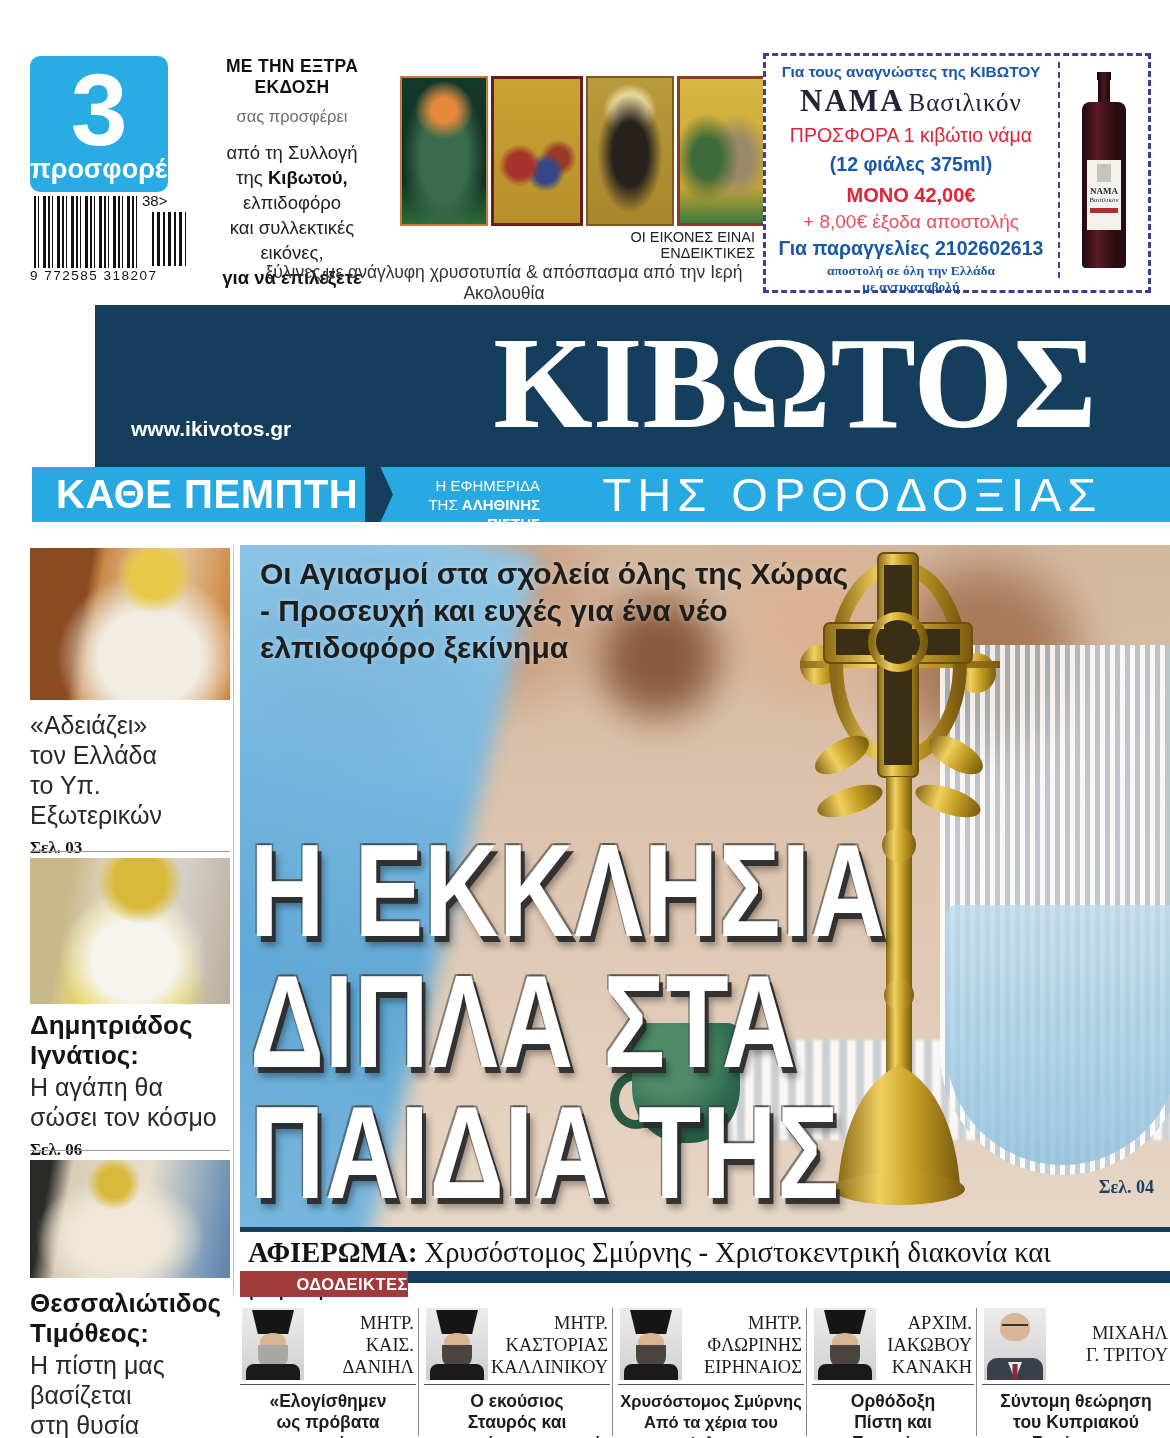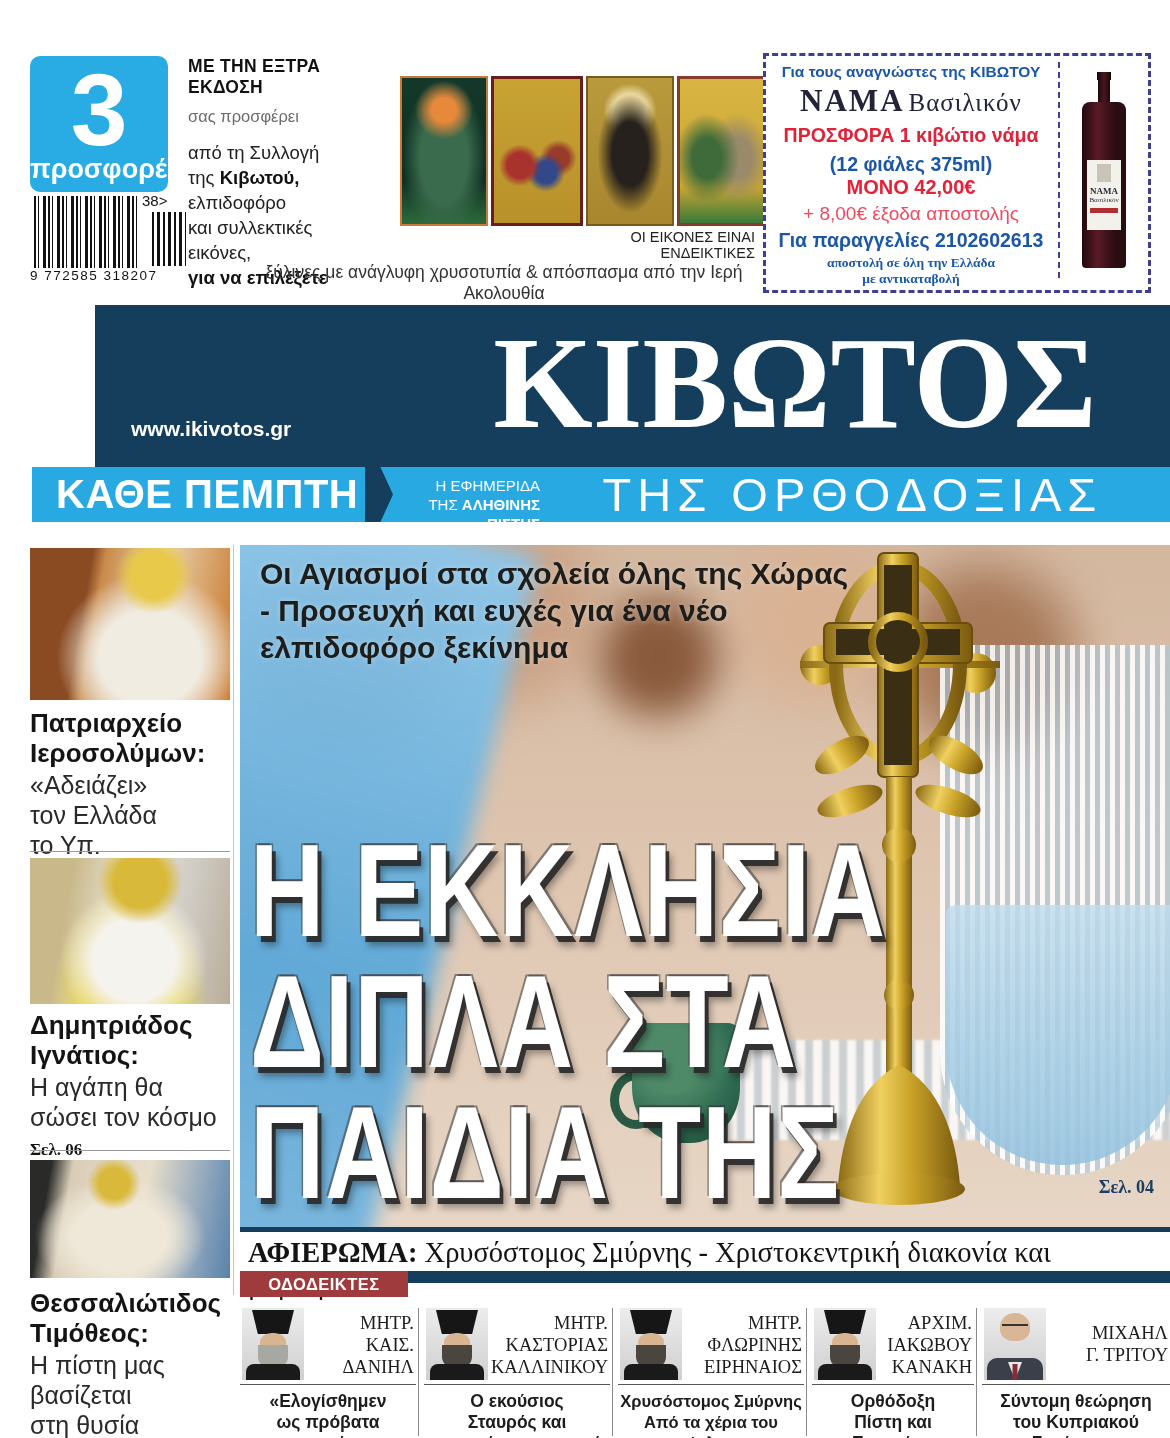--- a/index.html
+++ b/index.html
@@ -11,21 +11,21 @@
   .promo-badge{left:30px;top:56px;width:138px;height:136px;background:#29abe3;border-radius:10px;text-align:center;}
   .promo-badge .num{font-size:102px;font-weight:bold;color:#fff;line-height:92px;margin-top:8px;}
   .promo-badge .lbl{font-size:27px;font-weight:bold;color:#fff;margin-top:-2px;}
   .barcode-wrap{left:34px;top:196px;width:158px;height:96px;}
   .bc-main{position:absolute;left:0;top:0;width:106px;height:72px;
       background:repeating-linear-gradient(90deg,#111 0 2px,#fff 2px 4px,#111 4px 5px,#fff 5px 9px,#111 9px 12px,#fff 12px 14px);}
   .bc-addon{position:absolute;left:118px;top:16px;width:34px;height:54px;
       background:repeating-linear-gradient(90deg,#111 0 2px,#fff 2px 5px,#111 5px 8px,#fff 8px 11px);}
   .bc-suffix{position:absolute;left:108px;top:-4px;width:50px;font-size:15px;color:#111;}
   .bc-digits{position:absolute;left:-4px;top:72px;width:130px;font-size:13.5px;letter-spacing:1.5px;color:#111;background:#fff;}
-  .promo-text{left:188px;top:56px;width:208px;text-align:left;}
+  .promo-text{left:188px;top:56px;width:208px;text-align:center;}
   .promo-text .head{font-size:17.5px;font-weight:bold;letter-spacing:.3px;color:#111;}
   .promo-text .sub{font-size:16.5px;color:#6b6b6b;margin-top:9px;}
   .promo-text .body{margin-top:14px;font-size:18.5px;line-height:25px;color:#222;}
   .promo-text .body b{color:#111;}
   .icons-strip{left:400px;top:76px;height:150px;display:flex;gap:3px;}
   .icon-card{width:88px;height:150px;box-sizing:border-box;}
   .ic1{background:radial-gradient(circle at 50% 22%,#e8883a 0 10%,rgba(0,0,0,0) 24%),
        radial-gradient(ellipse at 50% 55%,#3a6b4d 0 40%,rgba(0,0,0,0) 70%),
        linear-gradient(#14382a,#0f2f23 70%,#2c6b3a);border:2px solid #c97a3a;}
   .ic2{background:radial-gradient(circle at 30% 60%,#a8322c 0 12%,rgba(0,0,0,0) 20%),
@@ -41,23 +41,23 @@
   .icons-caption{left:540px;top:229px;width:215px;text-align:right;font-size:14.5px;color:#222;}
   .promo-foot{left:248px;top:262px;width:512px;text-align:center;font-size:17.5px;color:#333;}
 
   
   .coupon{left:763px;top:53px;width:388px;height:240px;border:3px dashed #3d3f94;box-sizing:border-box;background:#fff;}
   .coupon-col{position:absolute;left:6px;top:7px;width:278px;text-align:center;}
   .c-eyebrow{font-size:15.5px;font-weight:bold;color:#1b57a8;}
   .c-brand{font-family:"Liberation Serif",serif;color:#23233a;margin-top:2px;}
   .c-brand .b1{font-size:31px;font-weight:bold;letter-spacing:2px;}
   .c-brand .b2{font-size:25px;letter-spacing:1px;}
-  .c-offer1{font-size:19.5px;font-weight:bold;color:#e32237;margin-top:5px;}
+  .c-offer1{font-size:19.5px;font-weight:normal;color:#e32237;margin-top:5px;}
   .c-offer2{font-size:19.5px;font-weight:bold;color:#1b57a8;margin-top:6px;}
-  .c-price{font-size:20px;font-weight:bold;color:#e32237;}
+  .c-price{font-size:20px;font-weight:bold;color:#e32237;margin-top:8px;}
   .c-ship{font-size:19px;color:#ef4b5d;margin-top:4px;}
   .c-orders{font-size:19.5px;font-weight:bold;color:#1b57a8;margin-top:4px;}
   .c-del{font-size:13.5px;font-weight:bold;color:#1b57a8;margin-top:3px;font-family:Liberation Serif, serif;}
   .coupon-divider{position:absolute;left:292px;top:6px;height:216px;border-left:2px dashed #3d3f94;}
   .bottle{position:absolute;left:316px;top:16px;width:44px;height:196px;}
   .bottle .neck{position:absolute;left:16px;top:0;width:12px;height:34px;background:linear-gradient(90deg,#1d0a0e,#4a1620,#1d0a0e);}
   .bottle .cap{position:absolute;left:15px;top:0;width:14px;height:8px;background:#14070a;}
   .bottle .body{position:absolute;left:0;top:30px;width:44px;height:166px;border-radius:8px 8px 4px 4px;
       background:linear-gradient(90deg,#20090d,#5a1a26 35%,#2a0d12 75%);}
   .bottle .label{position:absolute;left:5px;top:88px;width:34px;height:70px;background:#f3f1ec;text-align:center;}
@@ -136,21 +136,21 @@
       text-shadow:5px 6px 0 rgba(42,42,42,.92),-2px -2px 0 rgba(60,60,60,.55),2px -2px 0 rgba(60,60,60,.55),8px 10px 8px rgba(0,0,0,.35);}
   .main-pageref{position:absolute;right:16px;bottom:30px;font-family:"Liberation Serif",serif;
       font-size:18px;font-weight:bold;color:#1b3f63;}
 
   
   .feat-rule{left:240px;top:1227px;width:930px;height:5px;background:#153d5c;}
   .feature{left:248px;top:1237px;width:915px;font-family:"Liberation Serif",serif;font-size:28.5px;color:#141414;}
   .feature b{font-weight:bold;}
   .feat-page{left:950px;top:1269px;width:212px;text-align:right;font-family:"Liberation Serif",serif;
       font-size:15px;font-weight:bold;color:#141414;}
-  .guide-box{left:240px;top:1271px;width:168px;height:26px;background:#a03b3d;text-align:center;}
+  .guide-box{left:240px;top:1271px;width:168px;height:26px;background:#a03b3d;text-align:right;}
   .guide-box span{font-size:16.5px;font-weight:bold;color:#fff;letter-spacing:.5px;line-height:26px;}
   .guide-bar{left:408px;top:1271px;width:762px;height:12px;background:#153d5c;}
 
   
   .col{top:1306px;height:132px;}
   .col-div{top:1308px;width:1px;height:128px;background:#8a8a8a;}
   .portrait{position:absolute;left:2px;top:2px;width:62px;height:72px;overflow:hidden;
       background:linear-gradient(#ececec,#cfcfcf);}
   .p-hat{position:absolute;left:50%;transform:translateX(-50%);top:2px;width:42px;height:24px;background:#161616;
       clip-path:polygon(0 0,100% 0,86% 100%,14% 100%);}
@@ -248,24 +248,20 @@
       <div>Η ΕΦΗΜΕΡΙΔΑ</div>
       <div><span>ΤΗΣ </span><b>ΑΛΗΘΙΝΗΣ ΠΙΣΤΗΣ</b></div>
     </div>
     <div class="band-sub">ΤΗΣ ΟΡΘΟΔΟΞΙΑΣ</div>
   </div>
 
   <div class="abs v-divider"></div>
 
   <div class="abs side-photo sp1"></div>
   <div class="abs side-text" style="top:708px;">
-    <div class="side-title">
-      <div>Πατριαρχείο</div>
-      <div>Ιεροσολύμων:</div>
-    </div>
     <div class="side-sub">
       <div>«Αδειάζει»</div>
       <div>τον Ελλάδα</div>
       <div>το Υπ. Εξωτερικών</div>
     </div>
     <div class="side-page">Σελ. 03</div>
   </div>
   <div class="abs side-rule" style="top:851px;"></div>
 
   <div class="abs side-photo sp2"></div>

